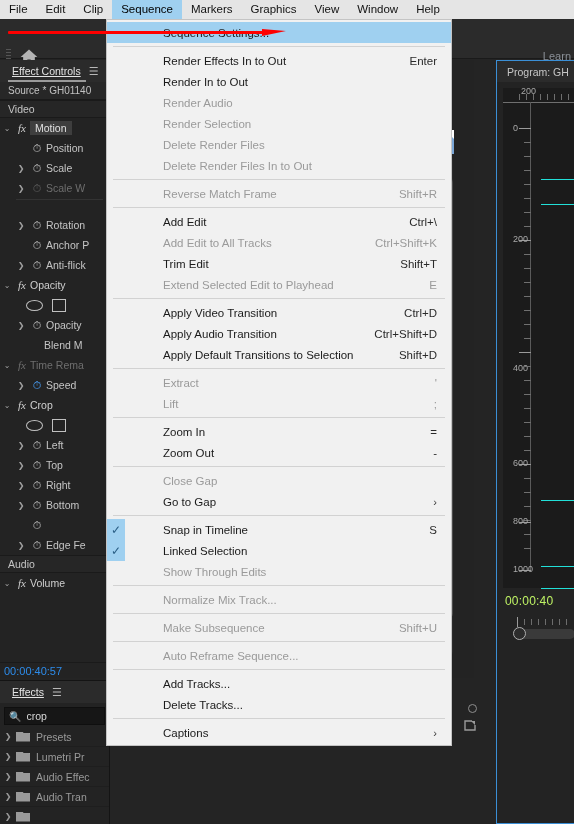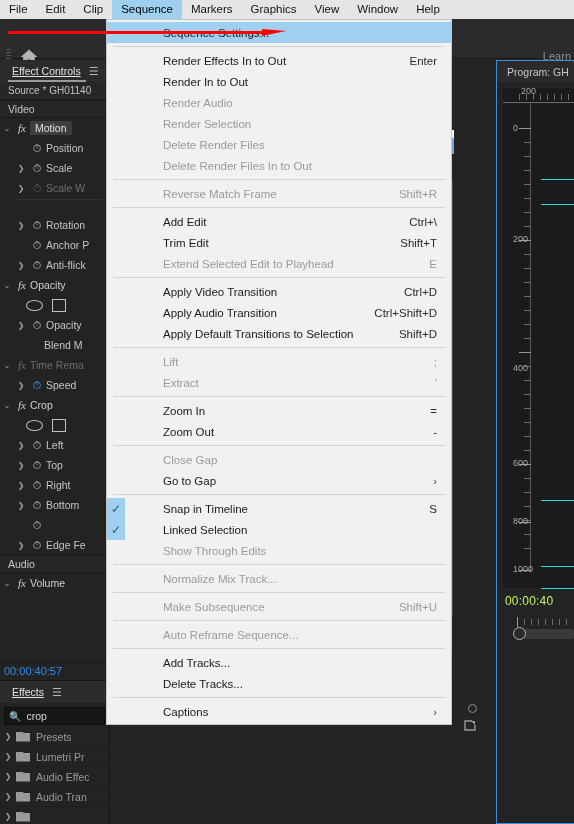--- a/index.html
+++ b/index.html
@@ -646,20 +646,24 @@
       <div class="sep"></div>
       <div class="item disabled">
         <span class="txt">Reverse Match Frame</span>
         <span class="accel">Shift+R</span>
       </div>
       <div class="sep"></div>
       <div class="item">
         <span class="txt">Add Edit</span>
         <span class="accel">Ctrl+\</span>
       </div>
+      <div class="item disabled">
+        <span class="txt">Add Edit to All Tracks</span>
+        <span class="accel">Ctrl+Shift+K</span>
+      </div>
       <div class="item">
         <span class="txt">Trim Edit</span>
         <span class="accel">Shift+T</span>
       </div>
       <div class="item disabled">
         <span class="txt">Extend Selected Edit to Playhead</span>
         <span class="accel">E</span>
       </div>
       <div class="sep"></div>
       <div class="item">
@@ -669,26 +673,26 @@
       <div class="item">
         <span class="txt">Apply Audio Transition</span>
         <span class="accel">Ctrl+Shift+D</span>
       </div>
       <div class="item">
         <span class="txt">Apply Default Transitions to Selection</span>
         <span class="accel">Shift+D</span>
       </div>
       <div class="sep"></div>
       <div class="item disabled">
+        <span class="txt">Extract</span>
+        <span class="accel">'</span>
+      </div>
+      <div class="item disabled">
         <span class="txt">Lift</span>
         <span class="accel">;</span>
-      </div>
-      <div class="item disabled">
-        <span class="txt">Extract</span>
-        <span class="accel">'</span>
       </div>
       <div class="sep"></div>
       <div class="item">
         <span class="txt">Zoom In</span>
         <span class="accel">=</span>
       </div>
       <div class="item">
         <span class="txt">Zoom Out</span>
         <span class="accel">-</span>
       </div>

